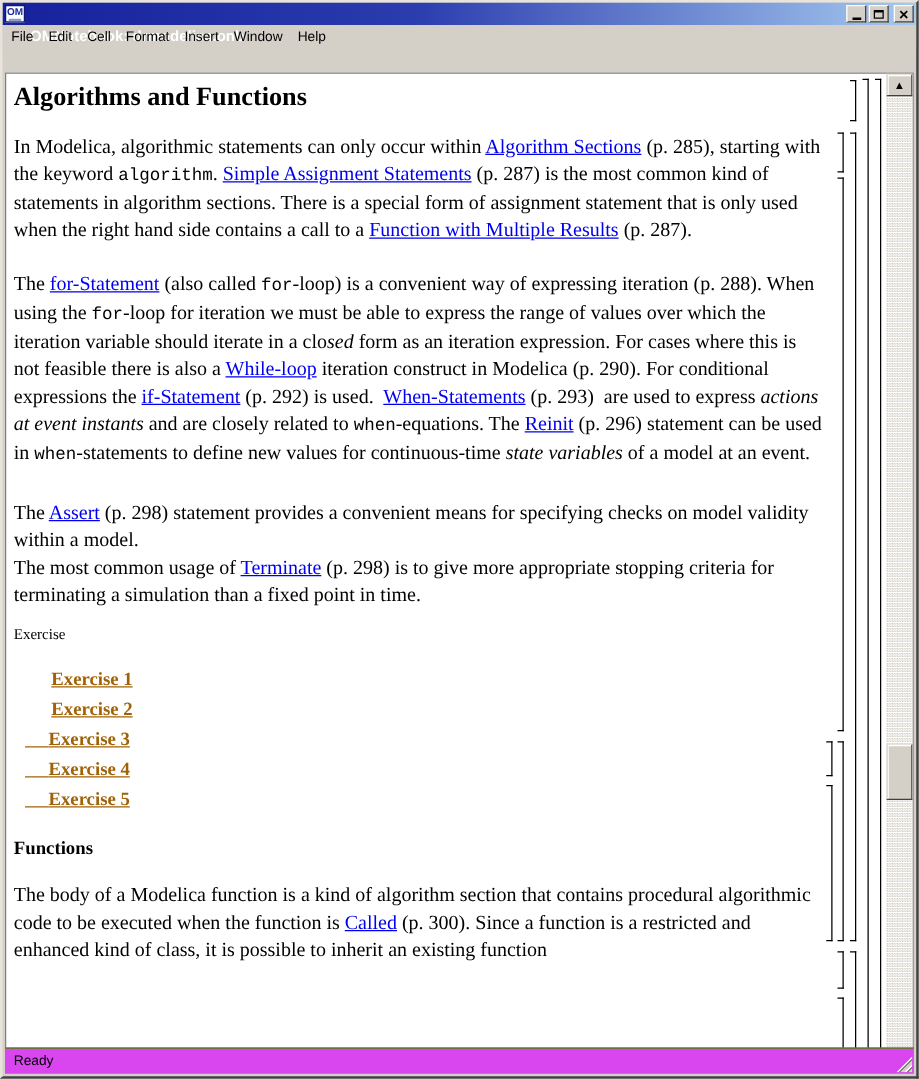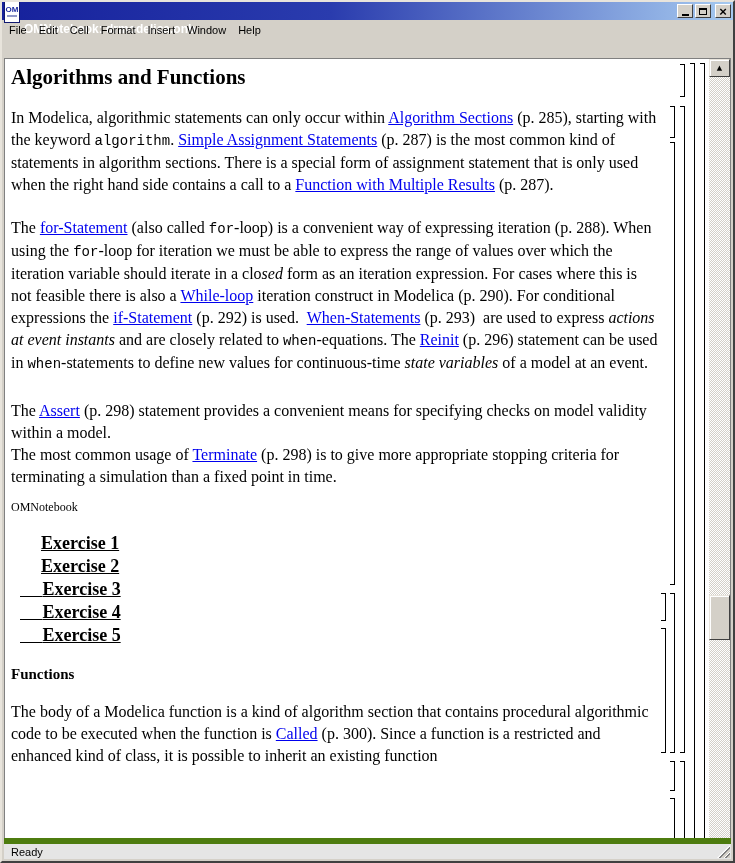--- a/index.html
+++ b/index.html
@@ -2,21 +2,21 @@
 <html><head>
 <meta charset="utf-8">
 <style>
   html,body{margin:0;padding:0;background:#808080;}
   .window{position:relative;width:735px;height:863px;box-sizing:border-box;
     background:#d4d0c8;border:2px solid;border-color:#e8e4dc #404040 #404040 #e8e4dc;
     font-family:"Liberation Sans",sans-serif;overflow:hidden;}
   
   .titlebar{height:18px;display:flex;align-items:center;padding:0 2px;
     background:linear-gradient(to right,#16219c 0%,#2a3cae 45%,#a6caf0 100%);}
-  .app-icon{width:16px;height:24px;background:#fff;border:1px solid #101870;box-sizing:border-box;
+  .app-icon{width:16px;height:14px;background:#fff;border:1px solid #101870;box-sizing:border-box;
     display:flex;flex-direction:column;align-items:center;justify-content:center;
     font-size:8px;font-weight:bold;color:#1b2aa0;line-height:8px;flex:0 0 auto;}
   .app-icon .strip{width:10px;height:2px;background:#9098c8;margin-top:1px;}
   .title-text{flex:1;color:#fff;font-size:12px;font-weight:bold;margin-left:4px;
     white-space:nowrap;overflow:hidden;margin-top:36px;}
   .win-buttons{display:flex;gap:2px;flex:0 0 auto;align-items:center;}
   .wbtn{width:16px;height:14px;background:#d4d0c8;border:1px solid;box-sizing:border-box;
     border-color:#fff #404040 #404040 #fff;display:flex;align-items:center;justify-content:center;
     cursor:default;}
   .wbtn.close{margin-left:2px;}
@@ -40,41 +40,41 @@
   .page p.p1{margin-top:17px;}
   .page p.p2{margin-top:21px;}
   .page p.p3{margin-top:25px;}
   .page p.p4{margin-top:17px;}
   .run-mono{font-family:"Liberation Mono","DejaVu Sans Mono",monospace;font-size:14px;}
   .run-italic{font-style:italic;}
   a.run-link{color:#0000ee;text-decoration:underline;cursor:pointer;}
   .ex-list{list-style:none;margin:17px 0 0 0;padding:0;}
   .ex-list li{line-height:23px;padding-left:9px;}
   .ex-list li.no-lead{padding-left:30px;}
-  .ex-list a{color:#000000;font-weight:bold;font-size:18px;text-decoration:underline;cursor:pointer;}
+  .ex-list a{color:#a16207;font-weight:bold;font-size:15px;text-decoration:underline;cursor:pointer;}
   
   .brackets{position:absolute;inset:0;pointer-events:none;}
   .cb{position:absolute;width:5px;box-sizing:border-box;pointer-events:auto;
     border-right:1px solid #000;border-top:1px solid #000;border-bottom:1px solid #000;}
   .cb.cut{border-bottom:none;}
   
   .scrollbar{position:absolute;top:0;right:0;bottom:0;width:21px;
     background-color:#fff;background-image:repeating-conic-gradient(#d4d0c8 0% 25%,#fff 0% 50%);
     background-size:2px 2px;}
   .sb-btn{position:absolute;left:0;width:21px;height:18px;background:#d4d0c8;box-sizing:border-box;
     border:1px solid;border-color:#e8e4dc #404040 #404040 #e8e4dc;
     box-shadow:inset 1px 1px 0 #fff;display:flex;align-items:center;justify-content:center;}
   .sb-btn.up{top:0;}
   .sb-btn.down{bottom:0;}
   .sb-arrow{font-size:7px;line-height:7px;color:#000;font-family:"DejaVu Sans",sans-serif;}
   .sb-thumb{position:absolute;left:0;top:536px;width:21px;height:45px;background:#d4d0c8;box-sizing:border-box;
     border:1px solid;border-color:#e8e4dc #404040 #404040 #e8e4dc;box-shadow:inset 1px 1px 0 #fff;}
   
-  .statusbar{position:absolute;left:2px;right:2px;bottom:2px;height:21px;background:#e5e5e5;
-    border-top:6px solid #4d7c0f;font-size:11px;color:#000;display:flex;align-items:center;
+  .statusbar{position:absolute;left:2px;right:2px;bottom:2px;height:21px;background:#d946ef;
+    border-top:1px solid #4d7c0f;font-size:11px;color:#000;display:flex;align-items:center;
     padding-left:7px;box-sizing:border-box;}
   .grip{position:absolute;right:1px;bottom:1px;width:13px;height:13px;
     clip-path:polygon(100% 0,100% 100%,0 100%);
     background:repeating-linear-gradient(135deg,#fff 0 1px,#808080 1px 2.5px,#d4d0c8 2.5px 4.5px);}
 </style>
 </head>
 <body>
 
 <div class="window">
 
@@ -106,21 +106,21 @@
     <span class="menu-item">Window</span>
     <span class="menu-item">Help</span>
   </div>
 
   <div class="main">
     <div class="page">
       <h1>Algorithms and Functions</h1>
       <p class="p1"><span class="run-plain">In Modelica, algorithmic statements can only occur within </span><a class="run-link">Algorithm Sections</a><span class="run-plain"> (p. 285), starting with the keyword </span><span class="run-mono">algorithm</span><span class="run-plain">. </span><a class="run-link">Simple Assignment Statements</a><span class="run-plain"> (p. 287) is the most common kind of statements in algorithm sections. There is a special form of assignment statement that is only used when the right hand side contains a call to a </span><a class="run-link">Function with Multiple Results</a><span class="run-plain"> (p. 287).</span></p>
       <p class="p2"><span class="run-plain">The </span><a class="run-link">for-Statement</a><span class="run-plain"> (also called </span><span class="run-mono">for</span><span class="run-plain">-loop) is a convenient way of expressing iteration (p. 288). When using the </span><span class="run-mono">for</span><span class="run-plain">-loop for iteration we must be able to express the range of values over which the iteration variable should iterate in a clo</span><span class="run-italic">sed</span><span class="run-plain"> form as an iteration expression. For cases where this is not feasible there is also a </span><a class="run-link">While-loop</a><span class="run-plain"> iteration construct in Modelica (p. 290). For conditional expressions the </span><a class="run-link">if-Statement</a><span class="run-plain"> (p. 292) is used.&nbsp; </span><a class="run-link">When-Statements</a><span class="run-plain"> (p. 293)&nbsp; are used to express </span><span class="run-italic">actions at event instants</span><span class="run-plain"> and are closely related to </span><span class="run-mono">when</span><span class="run-plain">-equations. The </span><a class="run-link">Reinit</a><span class="run-plain"> (p. 296) statement can be used in </span><span class="run-mono">when</span><span class="run-plain">-statements to define new values for continuous-time </span><span class="run-italic">state variables</span><span class="run-plain"> of a model at an event.</span></p>
       <p class="p3"><span class="run-plain">The </span><a class="run-link">Assert</a><span class="run-plain"> (p. 298) statement provides a convenient means for specifying checks on model validity within a model.</span><br><span class="run-plain">The most common usage of </span><a class="run-link">Terminate</a><span class="run-plain"> (p. 298) is to give more appropriate stopping criteria for terminating a simulation than a fixed point in time.</span></p>
-      <h3>OMNotebook</h3>
+      <h3>Exercise</h3>
       <ul class="ex-list">
         <li class="no-lead"><a><span></span><span>Exercise 1</span></a></li>
         <li class="no-lead"><a><span></span><span>Exercise 2</span></a></li>
         <li><a><span>&nbsp;&nbsp;&nbsp;&nbsp;&nbsp;</span><span>Exercise 3</span></a></li>
         <li><a><span>&nbsp;&nbsp;&nbsp;&nbsp;&nbsp;</span><span>Exercise 4</span></a></li>
         <li><a><span>&nbsp;&nbsp;&nbsp;&nbsp;&nbsp;</span><span>Exercise 5</span></a></li>
       </ul>
       <h2 class="fn">Functions</h2>
       <p class="p4"><span class="run-plain">The body of a Modelica function is a kind of algorithm section that contains procedural algorithmic code to be executed when the function is </span><a class="run-link">Called</a><span class="run-plain"> (p. 300). Since a function is a restricted and enhanced kind of class, it is possible to inherit an existing function</span></p>
     </div>

